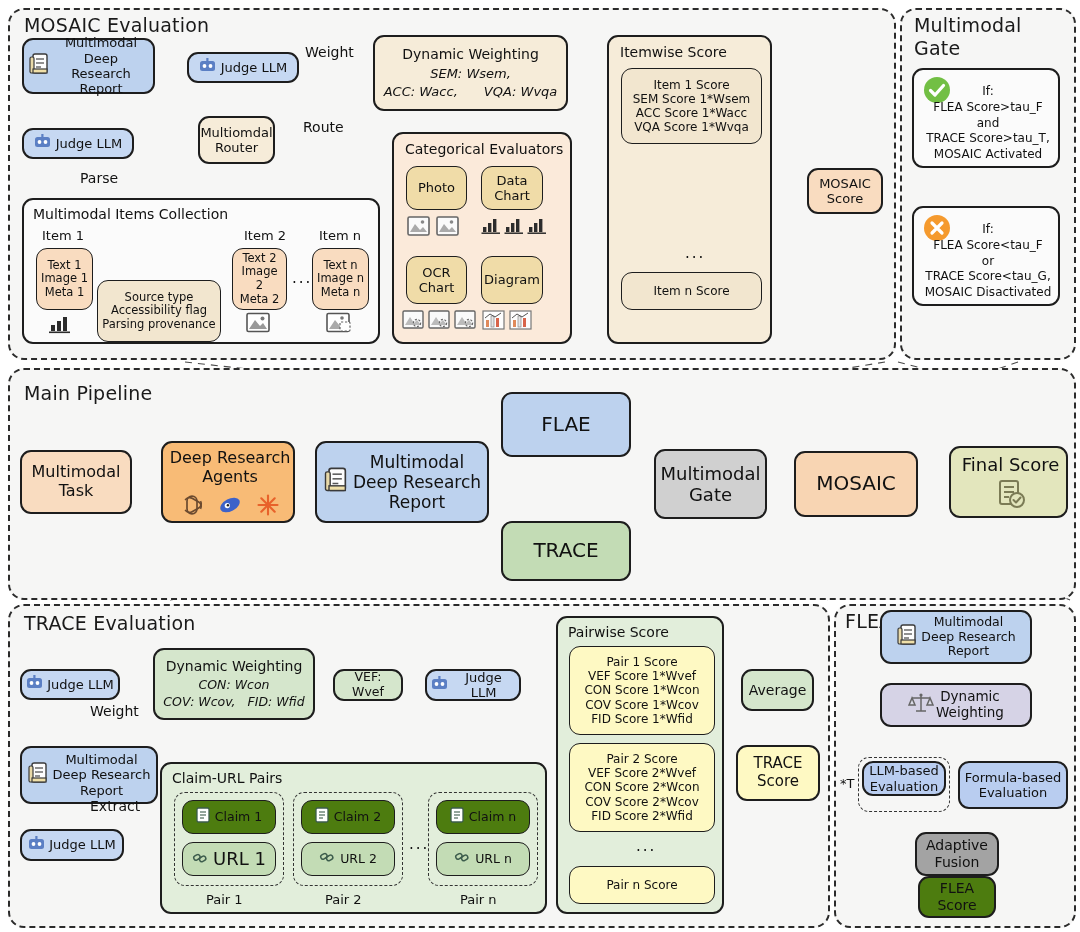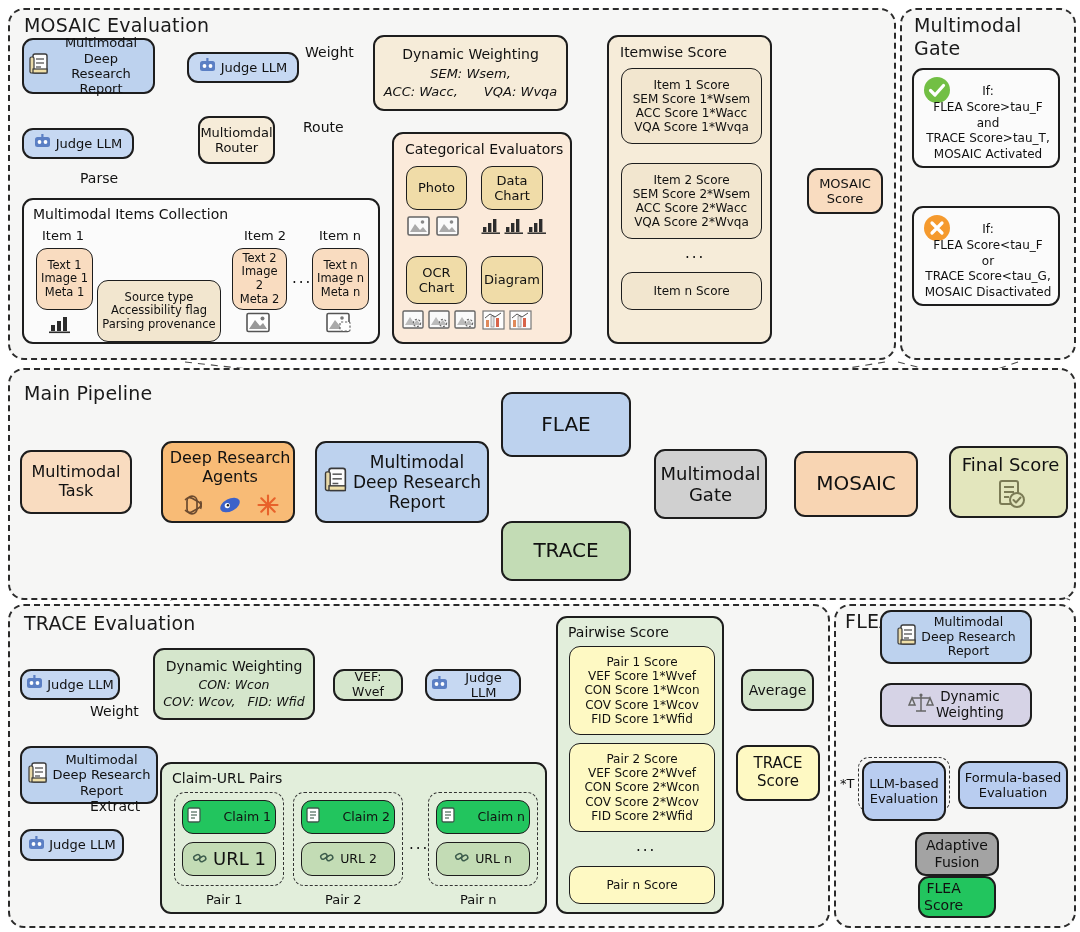--- a/index.html
+++ b/index.html
@@ -28,21 +28,21 @@
   .c-peach{background:#f9dcc0;}
   .c-peach2{background:#f8d5b3;}
   .c-orange{background:#f8bb76;}
   .c-green{background:#d5e6cc;}
   .c-green2{background:#fef9c3;}
   .c-green3{background:#c3dcb5;}
   .c-greenpale{background:#e2eedb;}
   .c-grey{background:#d0d0d0;}
   .c-olive{background:#e3e6bd;}
   .c-lilac{background:#d6d3e6;}
-  .c-mint{background:#22c55e;justify-content:space-between;}
+  .c-mint{background:#4d7c0f;}
   .c-panelbg{background:#f6f6f5;}
   .c-white{background:#fbfbfb;}
 
   svg.wires{position:absolute;left:0;top:0;width:1080px;height:932px;pointer-events:none;}
 
   .icon{display:inline-block;vertical-align:middle;}
   .txt{display:block;}
   .sm{font-size:11.5px;}
   .ital{font-style:italic;}
   .ell{letter-spacing:2px;font-size:15px;}
@@ -345,28 +345,20 @@
   <div class="box c-cream" style="left:607px;top:35px;width:165px;height:309px;display:block;padding:0;">
     <div class="ttl" style="position:absolute;left:11px;top:7px;">Itemwise Score</div>
     <div class="box thin c-cream2" style="left:12px;top:31px;width:141px;height:76px;">
       <span class="sm" style="font-size:12px;">
         <span class="txt">Item 1 Score</span>
         <span class="txt">SEM Score 1*Wsem</span>
         <span class="txt">ACC Score 1*Wacc</span>
         <span class="txt">VQA Score 1*Wvqa</span>
       </span>
     </div>
-    <div class="box thin c-cream2" style="left:12px;top:126px;width:141px;height:76px;">
-      <span class="sm" style="font-size:12px;">
-        <span class="txt">Item 2 Score</span>
-        <span class="txt">SEM Score 2*Wsem</span>
-        <span class="txt">ACC Score 2*Wacc</span>
-        <span class="txt">VQA Score 2*Wvqa</span>
-      </span>
-    </div>
     <div class="ell" style="position:absolute;left:76px;top:208px;">...</div>
     <div class="box thin c-cream2" style="left:12px;top:235px;width:141px;height:38px;">
       <span class="sm" style="font-size:12px;">Item n Score</span>
     </div>
   </div>
 
   <div class="box c-peach" style="left:807px;top:168px;width:76px;height:46px;">
     <span>
       <span class="txt">MOSAIC</span>
       <span class="txt">Score</span>
@@ -721,21 +713,21 @@
     </span>
     <span>
       <span class="txt">Dynamic</span>
       <span class="txt">Weighting</span>
     </span>
   </div>
 
   <div class="box dashed thin" style="left:858px;top:757px;width:92px;height:55px;border-color:#333;"></div>
   <div class="lbl" style="left:840px;top:776px;font-size:13px;">*T</div>
 
-  <div class="box c-blue3" style="left:862px;top:761px;width:84px;height:60px;font-size:13px;">
+  <div class="box c-blue3" style="left:862px;top:761px;width:84px;height:35px;font-size:13px;">
     <span>
       <span class="txt">LLM-based</span>
       <span class="txt">Evaluation</span>
     </span>
   </div>
 
   <div class="box c-blue3" style="left:958px;top:761px;width:110px;height:48px;font-size:13px;">
     <span>
       <span class="txt">Formula-based</span>
       <span class="txt">Evaluation</span>

